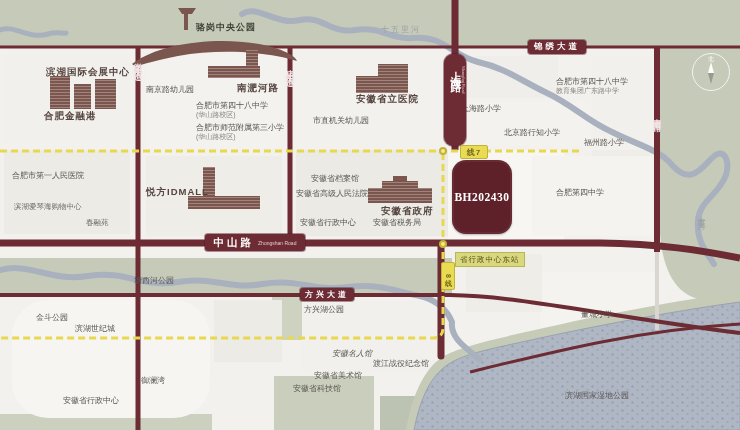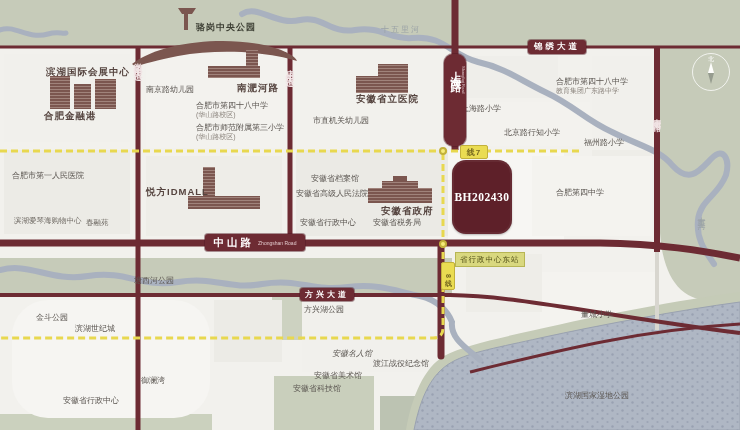--- a/index.html
+++ b/index.html
@@ -178,21 +178,21 @@
         <span class="tx">
           <span>合肥市师范附属第三小学</span>
           <span class="l2">(华山路校区)</span>
         </span>
       </div>
       <div class="poi" style="left: 12px; top: 171px;">
         <span class="tx">
           <span>合肥市第一人民医院</span>
         </span>
       </div>
-      <div class="poi sm" style="left: 14px; top: 216px;">
+      <div class="poi sm" style="left: 14px; top: 202px;">
         <span class="tx">
           <span>滨湖爱琴海购物中心</span>
         </span>
       </div>
       <div class="poi sm" style="left: 86px; top: 218px;">
         <span class="tx">
           <span>春融苑</span>
         </span>
       </div>
       <div class="poi lg" style="left: 146px; top: 186px;">

